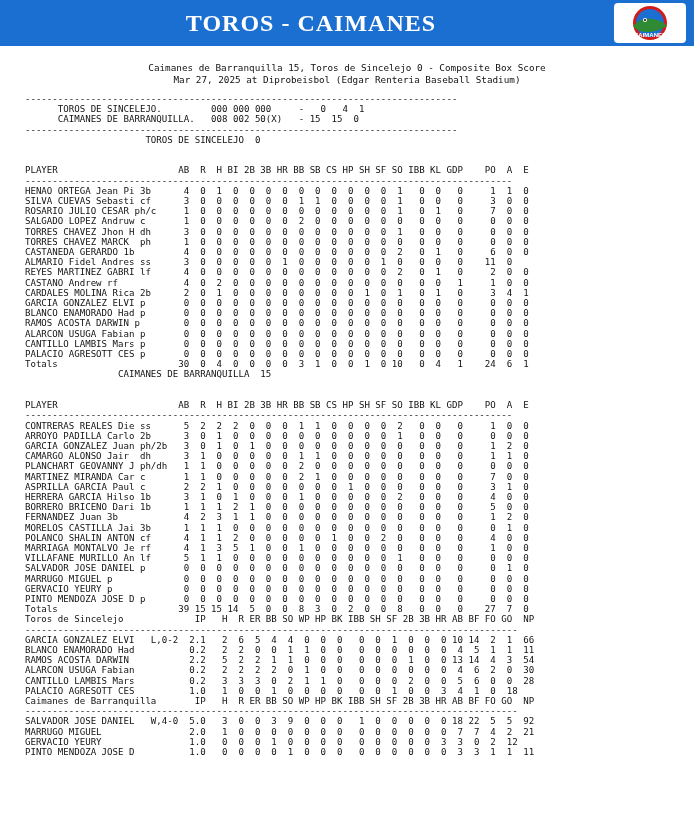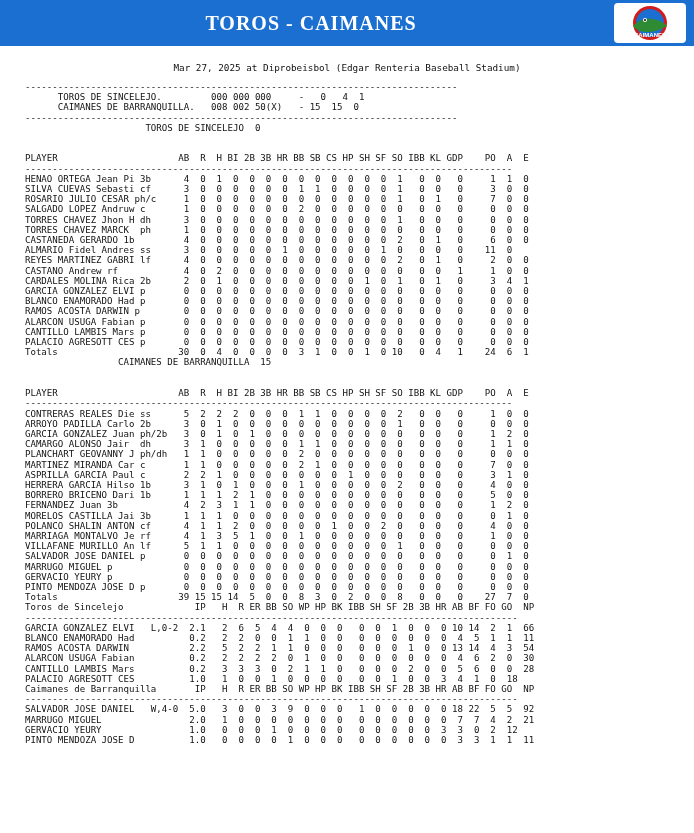--- a/index.html
+++ b/index.html
@@ -26,21 +26,21 @@
     overflow:hidden;
     flex:0 0 auto;
   }
   .logo svg{display:block;}
   .header-title{
     flex:1 1 auto;
     text-align:center;
     color:#ffffff;
     font-family:"Liberation Serif", serif;
     font-weight:bold;
-    font-size:20px;
+    font-size:24px;
     letter-spacing:1px;
   }
   .sheet{
     padding:10px 14px 6px 14px;
     box-sizing:border-box;
   }
   pre.box{
     margin:0;
     font-family:"DejaVu Sans Mono", monospace;
     font-size:9.1px;
@@ -72,20 +72,21 @@
       <circle cx="30" cy="16" r="2" fill="#ffffff"></circle>
       <circle cx="30" cy="16" r="1" fill="#000000"></circle>
       <text x="35" y="33" font-family="Liberation Sans, sans-serif" font-size="6" font-weight="bold" fill="#ffffff" text-anchor="middle">CAIMANES</text>
     </svg>
   </div>
 </div>
 
 <div class="sheet">
 
   <div class="subtitle">
+    <div>Caimanes de Barranquilla 15, Toros de Sincelejo 0 - Composite Box Score</div>
     <div>Mar 27, 2025 at Diprobeisbol (Edgar Renteria Baseball Stadium)</div>
   </div>
 
   <pre class="box blk">  -------------------------------------------------------------------------------
         TOROS DE SINCELEJO.         000 000 000     -   0   4  1
         CAIMANES DE BARRANQUILLA.   008 002 50(X)   - 15  15  0
   -------------------------------------------------------------------------------</pre>
 
   <pre class="box blk">                        TOROS DE SINCELEJO  0
 

